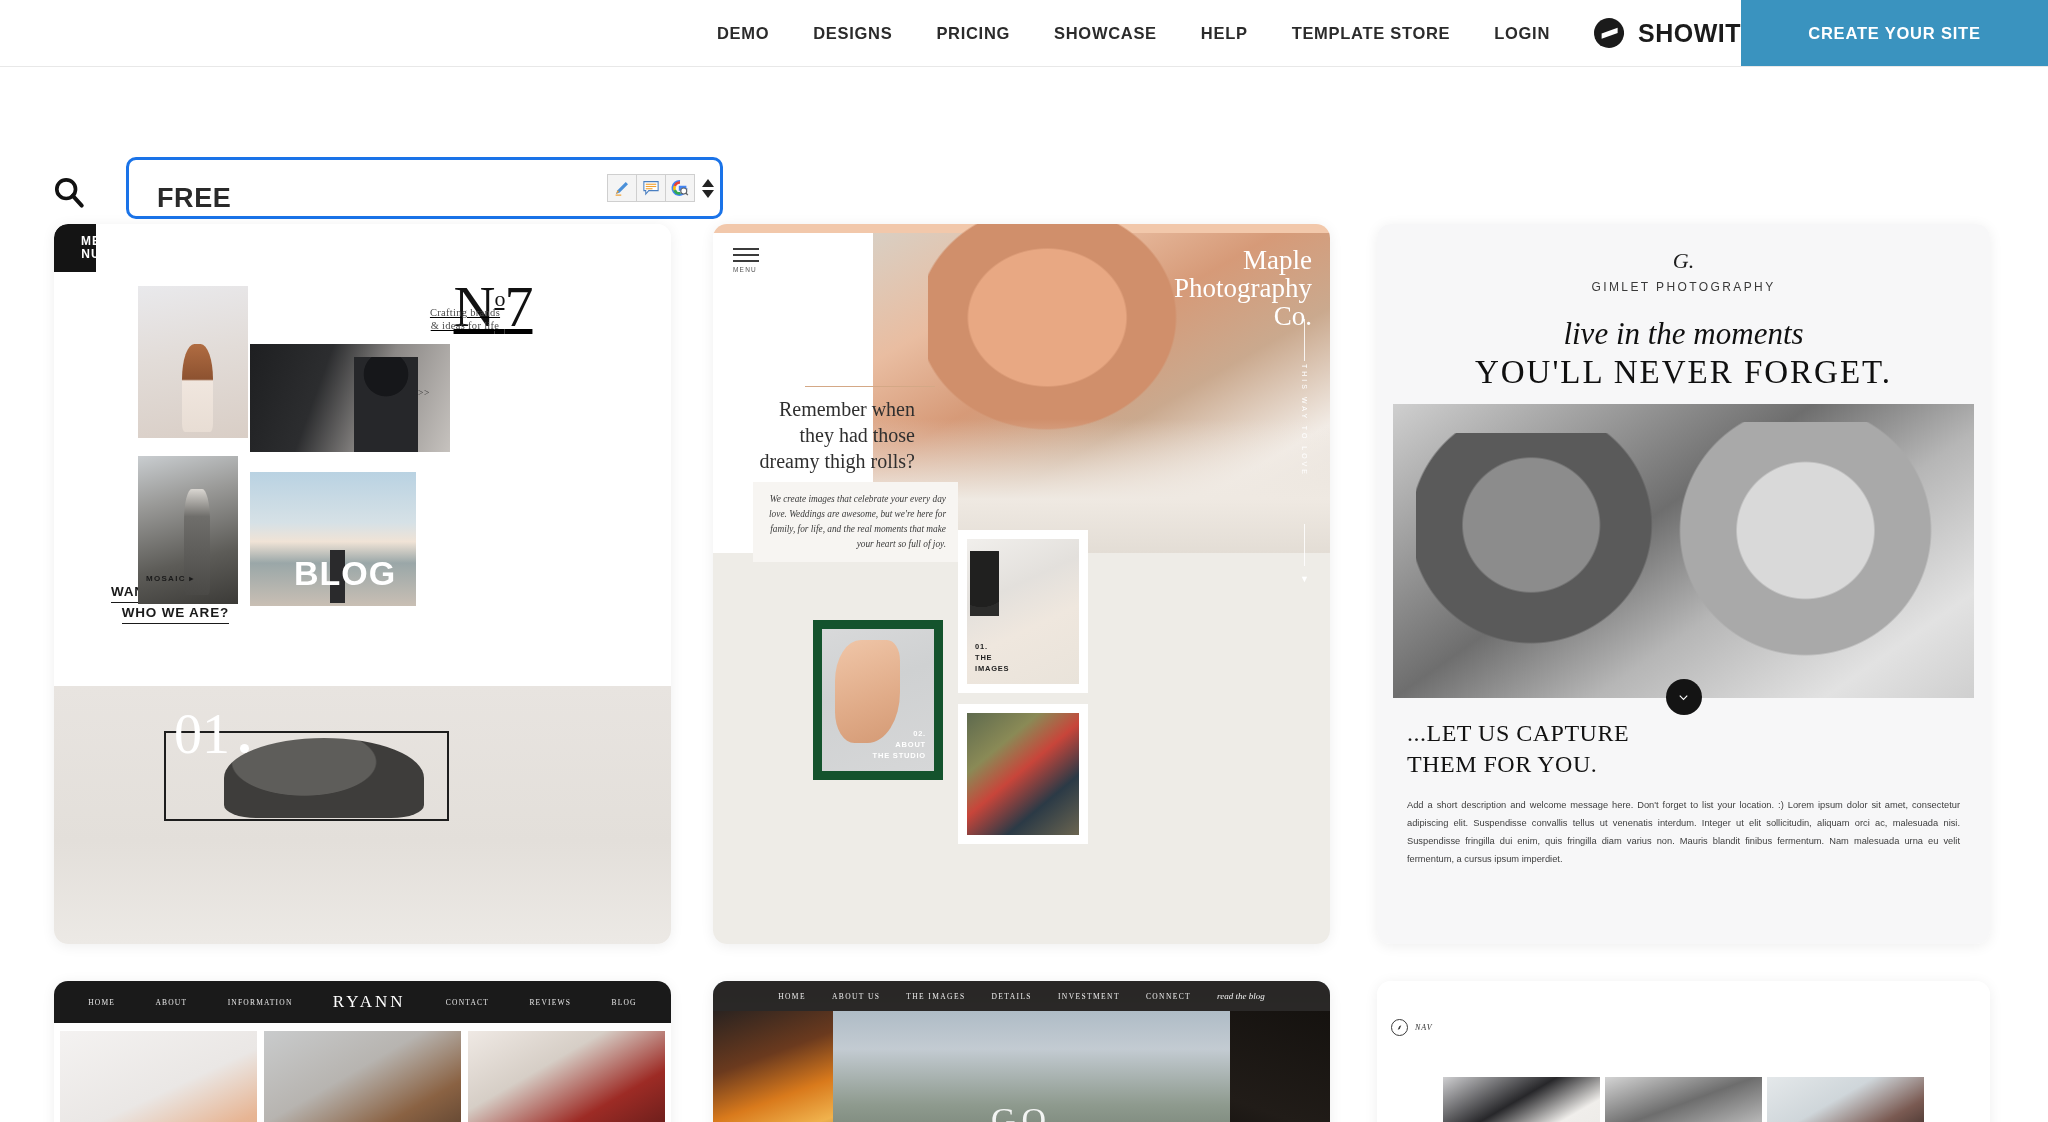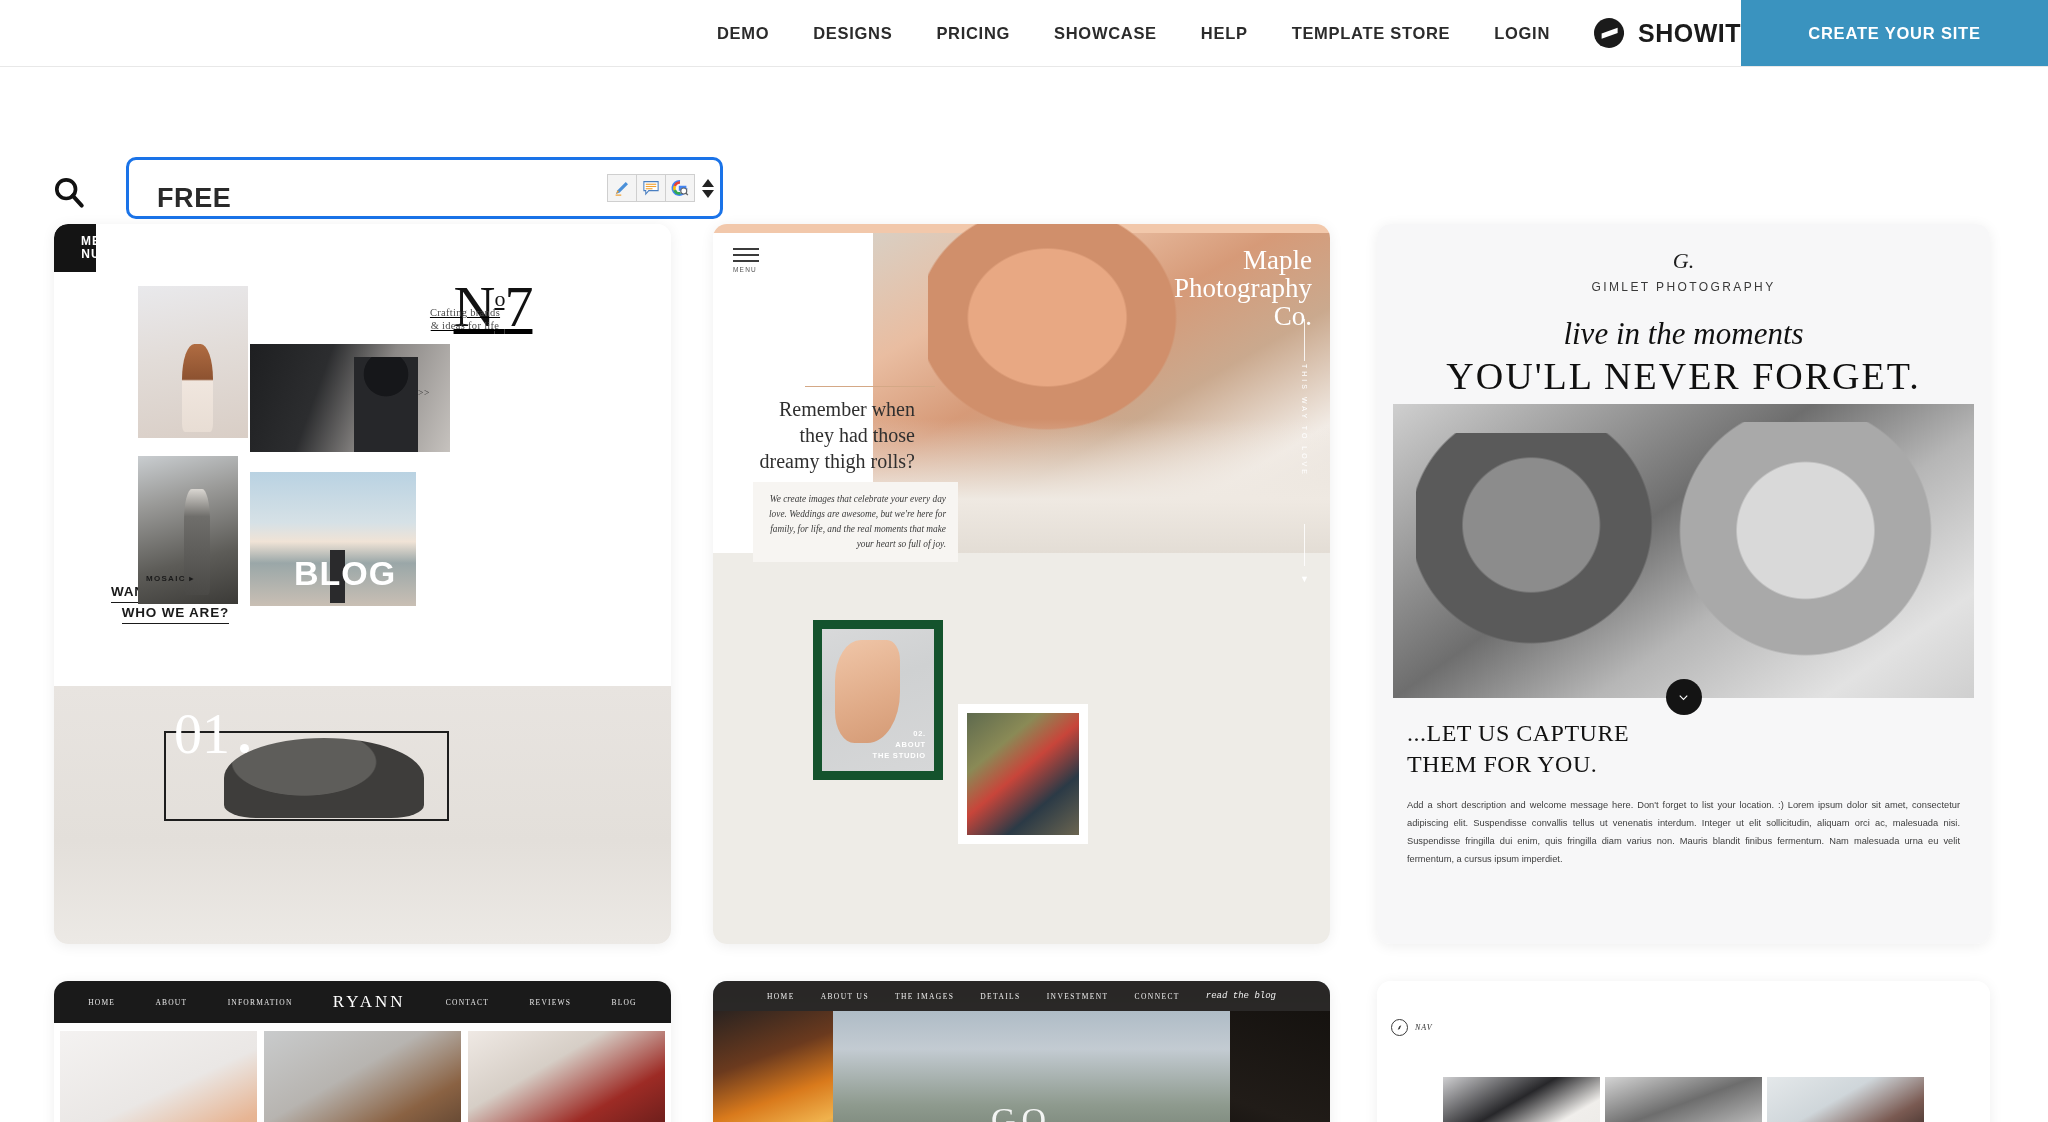--- a/index.html
+++ b/index.html
@@ -249,21 +249,21 @@
 
   
   .t3-body { position: absolute; inset: 0; background: #f7f7f8; }
   .t3-logo { position: absolute; left: 0; right: 0; top: 24px; text-align: center;
              font-family: "Liberation Serif", serif; font-style: italic; font-size: 22px; color: #1d1d1d; }
   .t3-sub { position: absolute; left: 0; right: 0; top: 56px; text-align: center;
             font-size: 12px; letter-spacing: 2.4px; color: #3a3a3a; }
   .t3-h1 { position: absolute; left: 0; right: 0; top: 92px; text-align: center;
            font-family: "Liberation Serif", serif; font-style: italic; font-size: 31px; color: #101010; }
   .t3-h2 { position: absolute; left: 0; right: 0; top: 130px; text-align: center;
-           font-family: "Liberation Serif", serif; font-size: 38px; letter-spacing: 2px; color: #101010; }
+           font-family: "Liberation Serif", serif; font-size: 33px; letter-spacing: 2px; color: #101010; }
   .t3-photo { position: absolute; left: 16px; top: 180px; right: 16px; height: 294px;
     background: linear-gradient(145deg,#cfcfcf 0%,#9d9d9d 22%,#6e6e6e 42%,#b6b6b6 62%,#e2e2e2 85%,#cfcfcf 100%);
     filter: grayscale(1); }
   .t3-photo::before { content:""; position:absolute; left:4%; top:10%; width:44%; height:78%;
     background: radial-gradient(ellipse at 45% 40%, #8c8c8c 0 34%, #5a5a5a 35% 60%, rgba(90,90,90,0) 61%); }
   .t3-photo::after { content:""; position:absolute; right:6%; top:6%; width:46%; height:82%;
     background: radial-gradient(ellipse at 50% 45%, #d9d9d9 0 36%, #a9a9a9 37% 66%, rgba(160,160,160,0) 67%); }
   .t3-chev { position: absolute; left: 50%; top: 455px; transform: translateX(-50%);
     width: 36px; height: 36px; border-radius: 50%; background: #141414;
     display: flex; align-items: center; justify-content: center; z-index: 4; cursor: pointer; }
@@ -289,21 +289,21 @@
   .ry-c { background: linear-gradient(150deg,#efe9e4 0%,#d6cec6 30%,#9d2b25 58%,#6e1f1c 78%,#d8d2cb 100%); }
 
   
   .pdx-bg { position: absolute; inset: 0;
     background: linear-gradient(180deg,#9fb0bd 0%,#c3cbd2 34%,#8e9a8e 62%,#5e6a5c 100%); }
   .pdx-nav { position: absolute; left: 0; right: 0; top: 0; height: 30px;
     background: rgba(30,27,25,.92);
     display: flex; align-items: center; justify-content: center; gap: 26px; }
   .pdx-nav .ln { font-family: "Liberation Serif", serif; font-size: 7.5px;
     letter-spacing: 1.4px; color: #efefef; }
-  .pdx-nav .blog { font-family: Liberation Mono, monospace; font-style: italic; font-size: 9px; color: #f0f0f0; }
+  .pdx-nav .blog { font-family: Liberation Serif, serif; font-style: italic; font-size: 9px; color: #f0f0f0; }
   .pdx-left { position: absolute; left: 0; top: 30px; width: 120px; bottom: 0;
     background: linear-gradient(160deg,#2a2320 0%,#6b3a1e 30%,#d97a1c 52%,#f0b24d 70%,#3a2a22 100%); }
   .pdx-right { position: absolute; right: 0; top: 30px; width: 100px; bottom: 0;
     background: linear-gradient(200deg,#15120f 0%,#211c18 60%,#0d0b09 100%); }
   .pdx-go { position: absolute; left: 50%; top: 120px; transform: translateX(-50%);
     font-family: "Liberation Serif", serif; font-size: 34px; letter-spacing: 6px;
     color: rgba(255,255,255,.9); }
 
   
   .nap-bg { position: absolute; inset: 0; background: #ffffff; }
@@ -453,20 +453,29 @@
     <div class="t2-rule"></div>
     <div class="t2-quote">
       <div>Remember when</div>
       <div>they had those</div>
       <div>dreamy thigh rolls?</div>
     </div>
 
     <div class="t2-lower"></div>
     <div class="t2-para">We create images that celebrate your every day love. Weddings are awesome, but we're here for family, for life, and the real moments that make your heart so full of joy.</div>
 
+    <div class="t2-f1">
+      <div class="ph">
+        <div class="cap dark" style="left:8px; bottom:10px;">
+          <div>01.</div>
+          <div>THE</div>
+          <div>IMAGES</div>
+        </div>
+      </div>
+    </div>
 
     <div class="t2-f2">
       <div class="ph">
         <div class="cap light" style="right:8px; bottom:10px;">
           <div>02.</div>
           <div>ABOUT</div>
           <div>THE STUDIO</div>
         </div>
       </div>
     </div>

